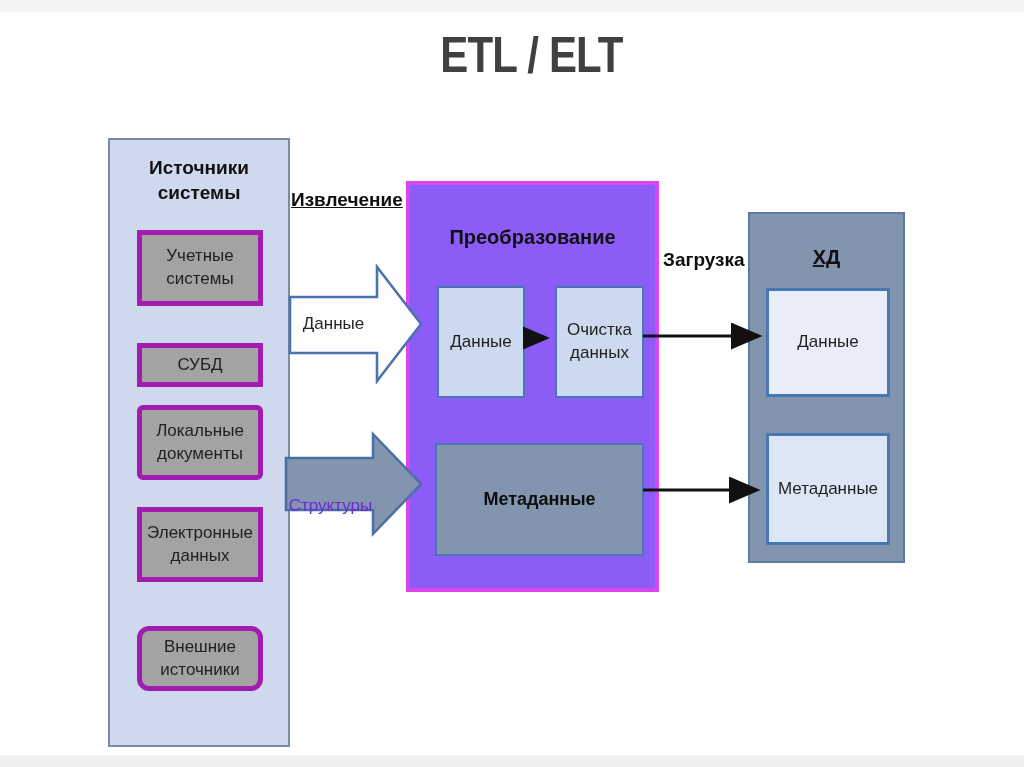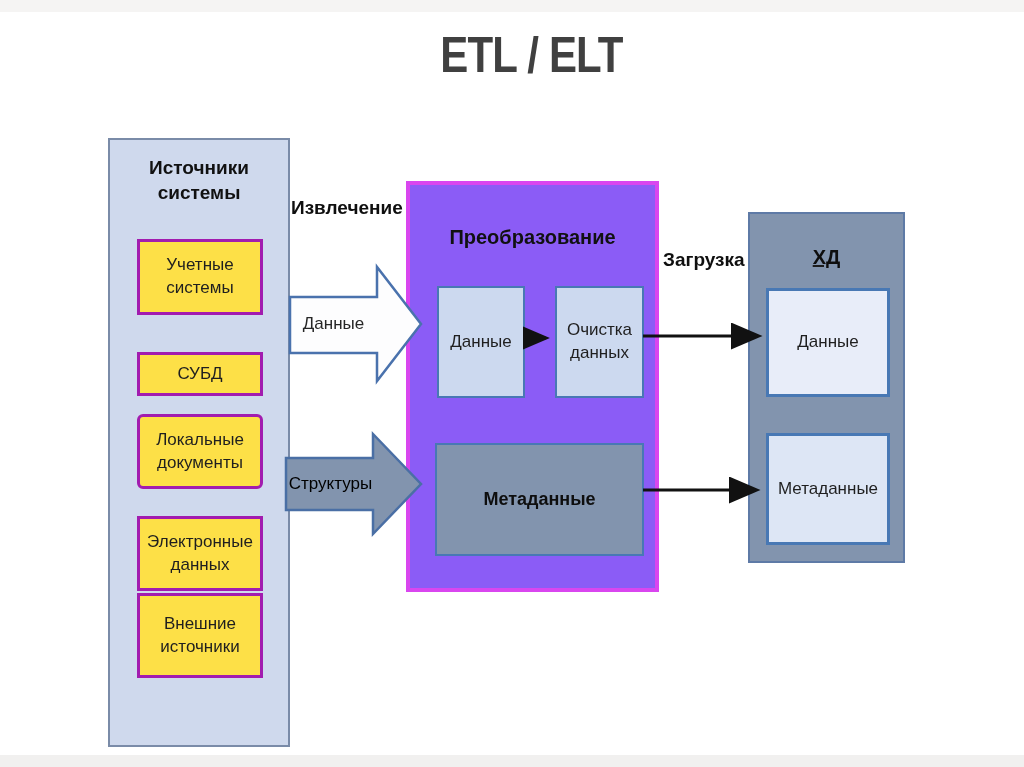--- a/index.html
+++ b/index.html
@@ -31,27 +31,27 @@
     text-align:center;font-weight:bold;font-size:19px;line-height:1.32;color:#111;
   }
   #sources-panel .panel-title{margin:15px auto 0 auto;width:120px;}
 
   .node-box{
     position:absolute;box-sizing:border-box;
     display:flex;align-items:center;justify-content:center;
     text-align:center;font-size:17px;line-height:1.33;color:#1f1f1f;
     padding:2px 6px;
   }
-  .white-box{background:#fde047;border:3px solid #a21caf;margin-top:9px;}
+  .white-box{background:#a3a3a3;border:5px solid #a21caf;}
   .src{left:27px;width:126px;}
   #source-box-0{top:90px;height:76px;}
   #source-box-1{top:203px;height:44px;}
   #source-box-2{top:265px;height:75px;border-radius:6px;}
   #source-box-3{top:367px;height:75px;}
-  #source-box-4{top:444px;height:85px;}
+  #source-box-4{top:486px;height:65px;border-radius:12px;}
 
   #transform-panel{
     left:406px;top:181px;width:253px;height:411px;
     background:#8b5cf6;border:4px solid #d946ef;
   }
   #transform-panel .panel-title{margin-top:39px;font-size:20px;}
   .lightblue-box{background:#ccd9ef;border:2px solid #4878b4;}
   #transform-data-box{left:27px;top:101px;width:88px;height:112px;}
   #transform-cleaning-box{left:145px;top:101px;width:89px;height:112px;}
   #transform-metadata-box{
@@ -63,32 +63,32 @@
   #warehouse-panel{
     left:748px;top:212px;width:157px;height:351px;
     background:#8294ae;border:2px solid #5e7aa6;text-decoration:underline;
   }
   #warehouse-panel .panel-title{margin-top:30px;font-size:20px;color:#0e0e0e;}
   #warehouse-data-box{left:16px;top:74px;width:124px;height:109px;background:#e8edf9;border:3px solid #4878b4;}
   #warehouse-metadata-box{left:16px;top:219px;width:124px;height:112px;background:#dde6f5;border:3px solid #4878b4;}
 
   
   .stage-label{position:absolute;font-weight:bold;font-size:19px;color:#0f0f0f;}
-  #extraction-label{left:291px;top:197px;}
+  #extraction-label{left:291px;top:189px;text-decoration:underline;}
   #loading-label{left:663px;top:249px;}
 
   
   #connectors-layer{position:absolute;left:0;top:0;width:1024px;height:767px;pointer-events:none;z-index:5;}
 
   .flow-label{
     position:absolute;z-index:6;text-align:center;
     font-size:17px;color:#262626;
   }
   #data-flow-label{left:290px;top:314px;width:87px;}
-  #structures-flow-label{left:287px;top:474px;width:87px;color:#000000;}
+  #structures-flow-label{left:287px;top:496px;width:87px;color:#6d28d9;}
 </style>
 </head>
 <body>
 
 <div class="edge-strip" id="top-strip"></div>
 <div class="edge-strip" id="bottom-strip"></div>
 
 <div id="slide-title">
   <span class="condense">ETL / ELT</span>
 </div>

